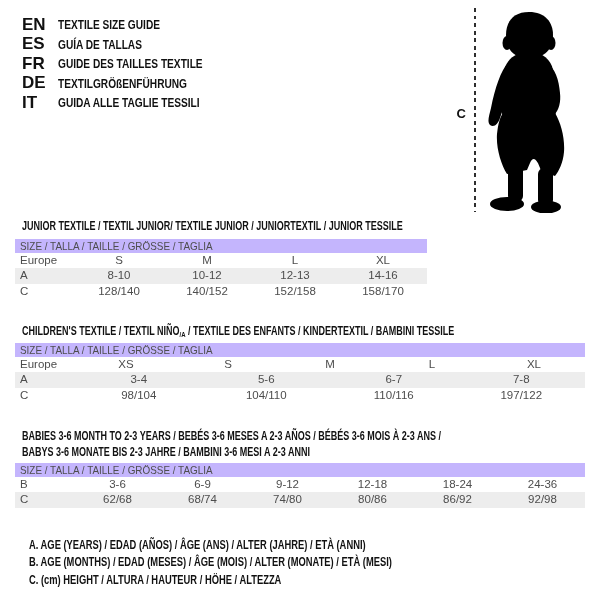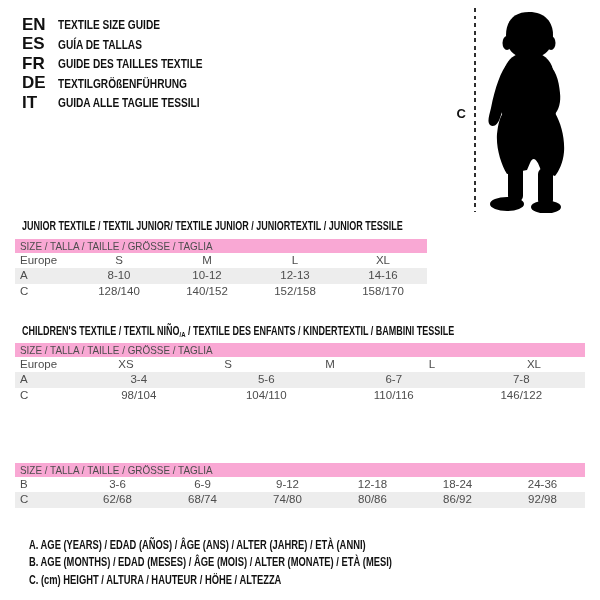--- a/index.html
+++ b/index.html
@@ -18,21 +18,21 @@
     background:repeating-linear-gradient(to bottom,#2e2e2e 0 4px,transparent 4px 7.5px);}
   .c-label{position:absolute;left:434px;top:106px;width:32px;text-align:right;
     font-size:13px;font-weight:bold;}
   .silhouette{position:absolute;left:483px;top:8px;width:90px;height:205px;}
   
   .section-title{position:absolute;left:22px;font-size:12px;font-weight:bold;
     white-space:nowrap;line-height:16px;}
   .sub{font-size:8px;vertical-align:-2px;}
   
   .table{position:absolute;left:15px;}
-  .tbar{height:14px;line-height:14px;background:#f9a8d4;color:#4d4d4d;
+  .tbar{height:14px;line-height:14px;background:#c4b5fd;color:#4d4d4d;
     font-size:11px;padding-left:5px;white-space:nowrap;}
   .tbar .condensed{transform:scaleX(.9);}
   .trow{display:flex;height:15.4px;line-height:15.4px;font-size:11.5px;color:#4d4d4d;}
   .trow.shaded{background:#ededed;}
   .tlabel{flex:0 0 60px;box-sizing:border-box;padding-left:5px;}
   .tcell{flex:1;text-align:center;}
   
   .notes{position:absolute;left:22px;top:537px;margin-left:7px;}
   .note-line{height:17.3px;line-height:17.3px;font-size:12px;font-weight:bold;white-space:nowrap;}
 </style>
@@ -128,24 +128,28 @@
         <div class="tcell">3-4</div>
         <div class="tcell">5-6</div>
         <div class="tcell">6-7</div>
         <div class="tcell">7-8</div>
       </div>
       <div class="trow">
         <div class="tlabel">C</div>
         <div class="tcell">98/104</div>
         <div class="tcell">104/110</div>
         <div class="tcell">110/116</div>
-        <div class="tcell">146/122</div>
+        <div class="tcell">197/122</div>
       </div>
     </div>
 
+  <div class="section-title" style="top:428px;">
+    <div><span class="condensed" style="transform:scaleX(.75);">BABIES 3-6 MONTH TO 2-3 YEARS / BEBÉS 3-6 MESES A 2-3 AÑOS / BÉBÉS 3-6 MOIS À 2-3 ANS /</span></div>
+    <div><span class="condensed" style="transform:scaleX(.75);">BABYS 3-6 MONATE BIS 2-3 JAHRE / BAMBINI 3-6 MESI A 2-3 ANNI</span></div>
+  </div>
   <div class="table" style="top:463px;width:570px;">
       <div class="tbar"><span class="condensed">SIZE / TALLA / TAILLE / GRÖSSE / TAGLIA</span></div>
       <div class="trow">
         <div class="tlabel">B</div>
         <div class="tcell">3-6</div>
         <div class="tcell">6-9</div>
         <div class="tcell">9-12</div>
         <div class="tcell">12-18</div>
         <div class="tcell">18-24</div>
         <div class="tcell">24-36</div>

